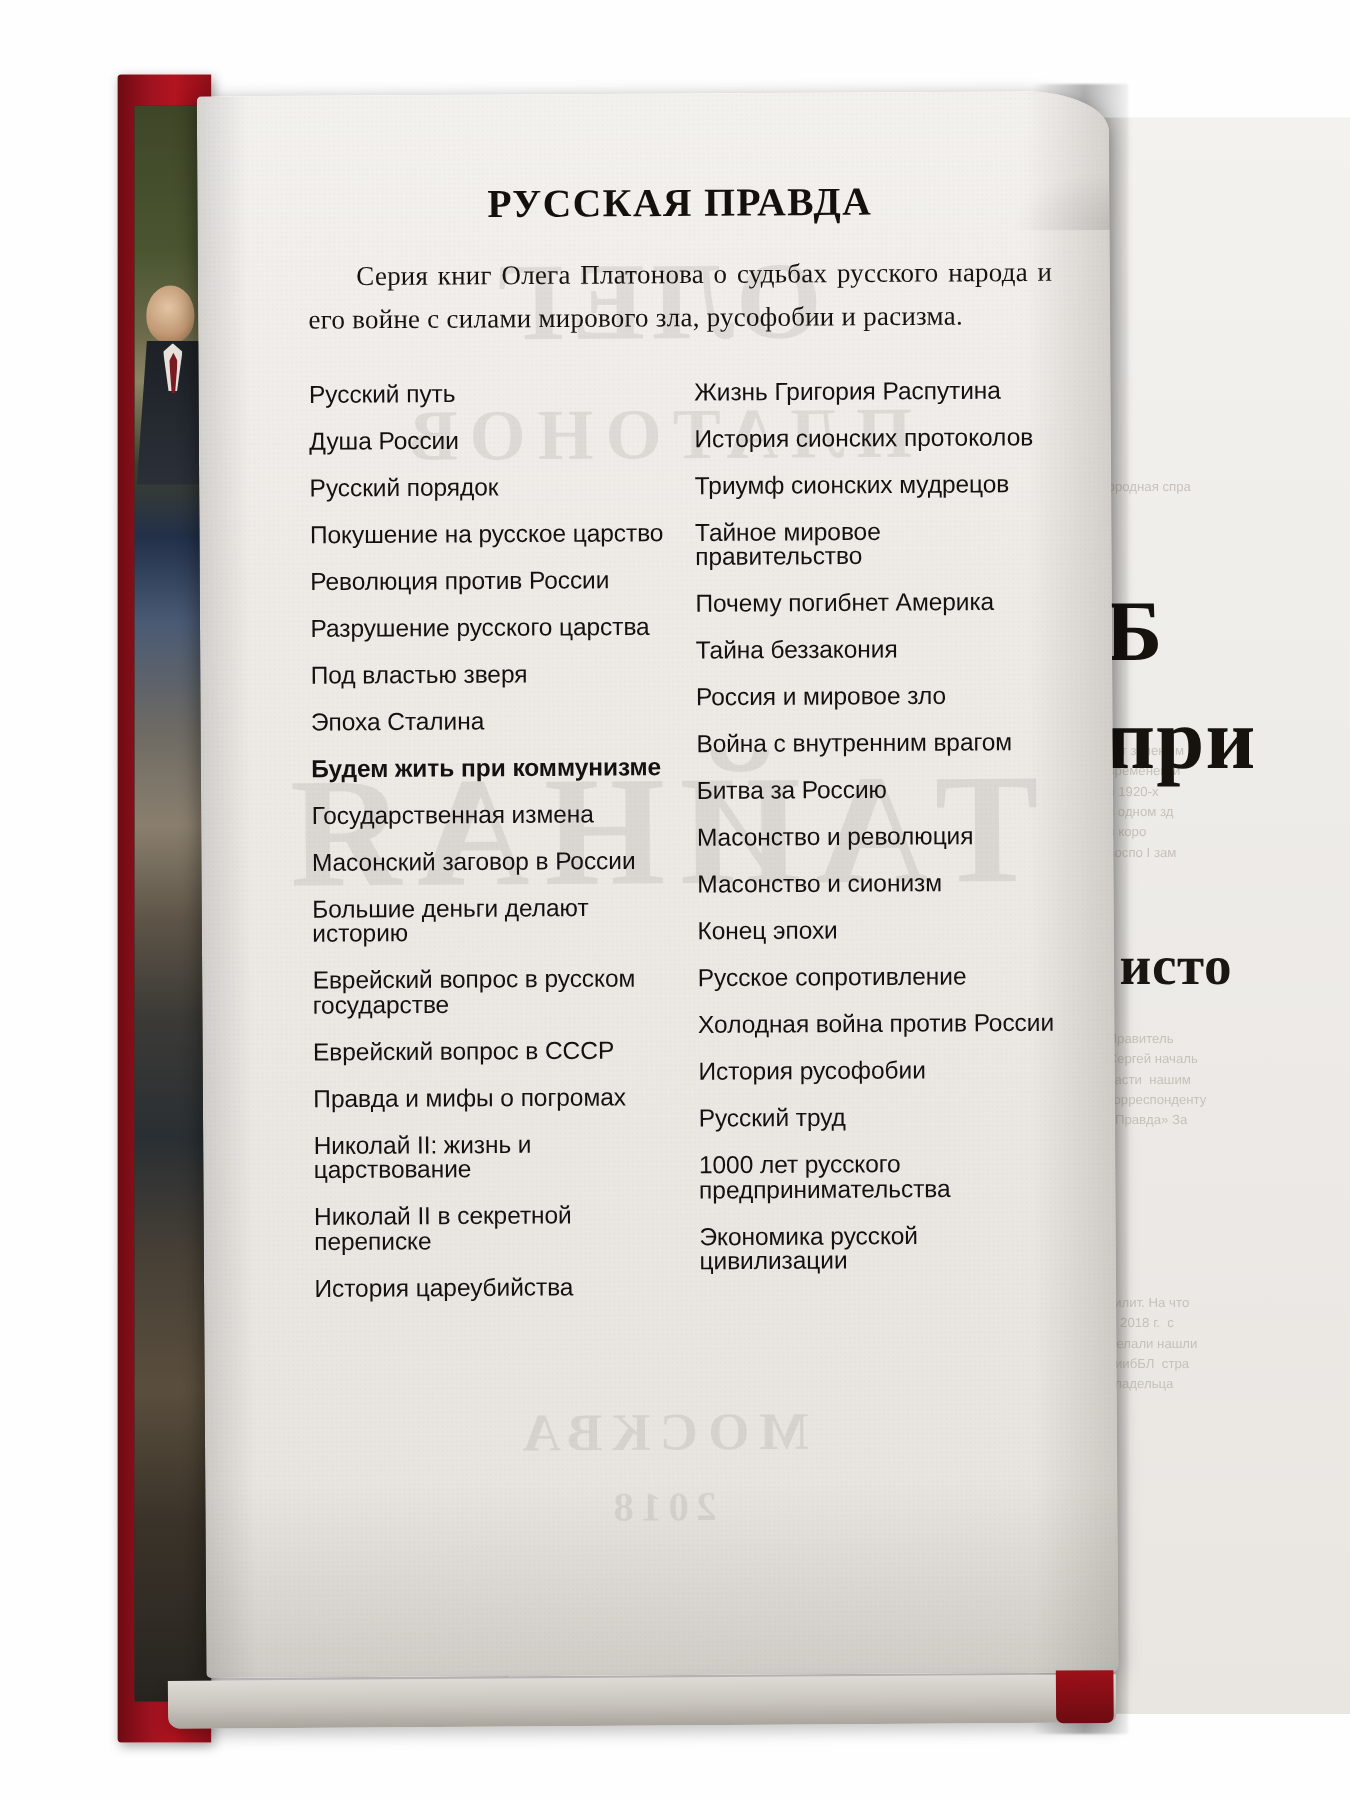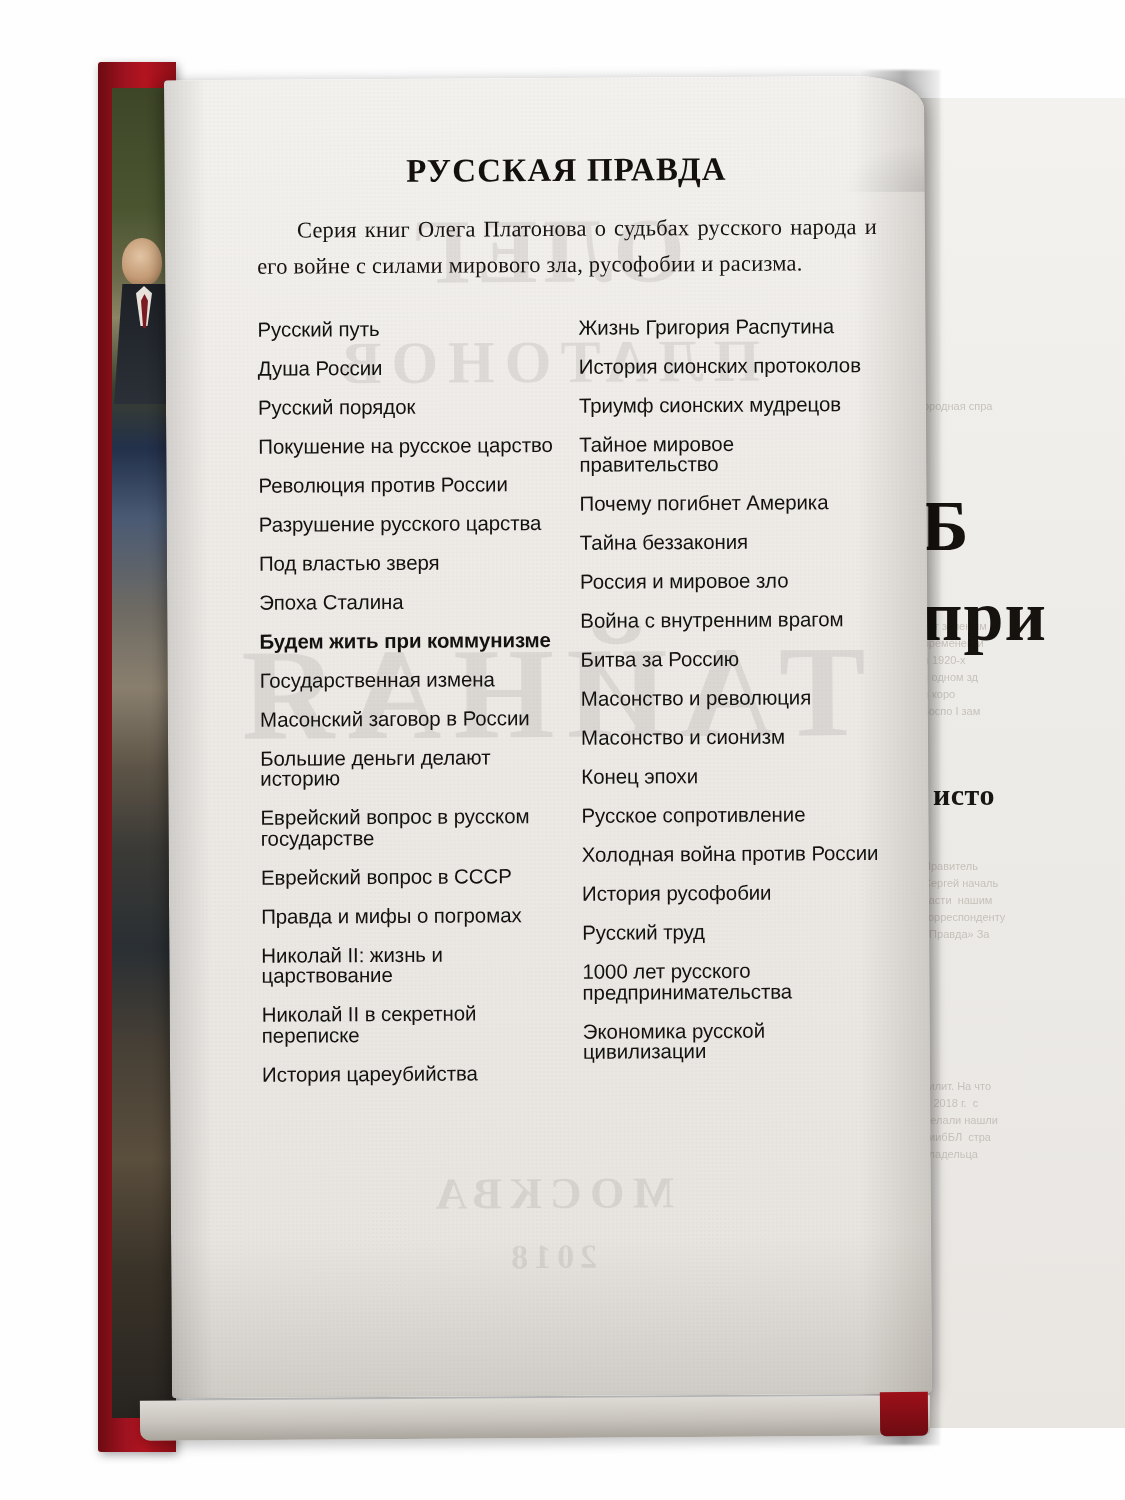--- a/index.html
+++ b/index.html
@@ -57,21 +57,21 @@
     line-height: 1.08;
     white-space: nowrap;
   }
   .rp-sub {
     position: absolute;
     left: 28px;
     top: 680px;
     font-family: "Liberation Serif", serif;
     font-weight: bold;
     color: #1a1713;
-    font-size: 30px;
+    font-size: 46px;
     letter-spacing: 0.5px;
     white-space: nowrap;
   }
   .rp-faint {
     position: absolute;
     left: 18px;
     width: 205px;
     font-family: "Liberation Sans", sans-serif;
     color: #b9b3ab;
     font-size: 11px;

